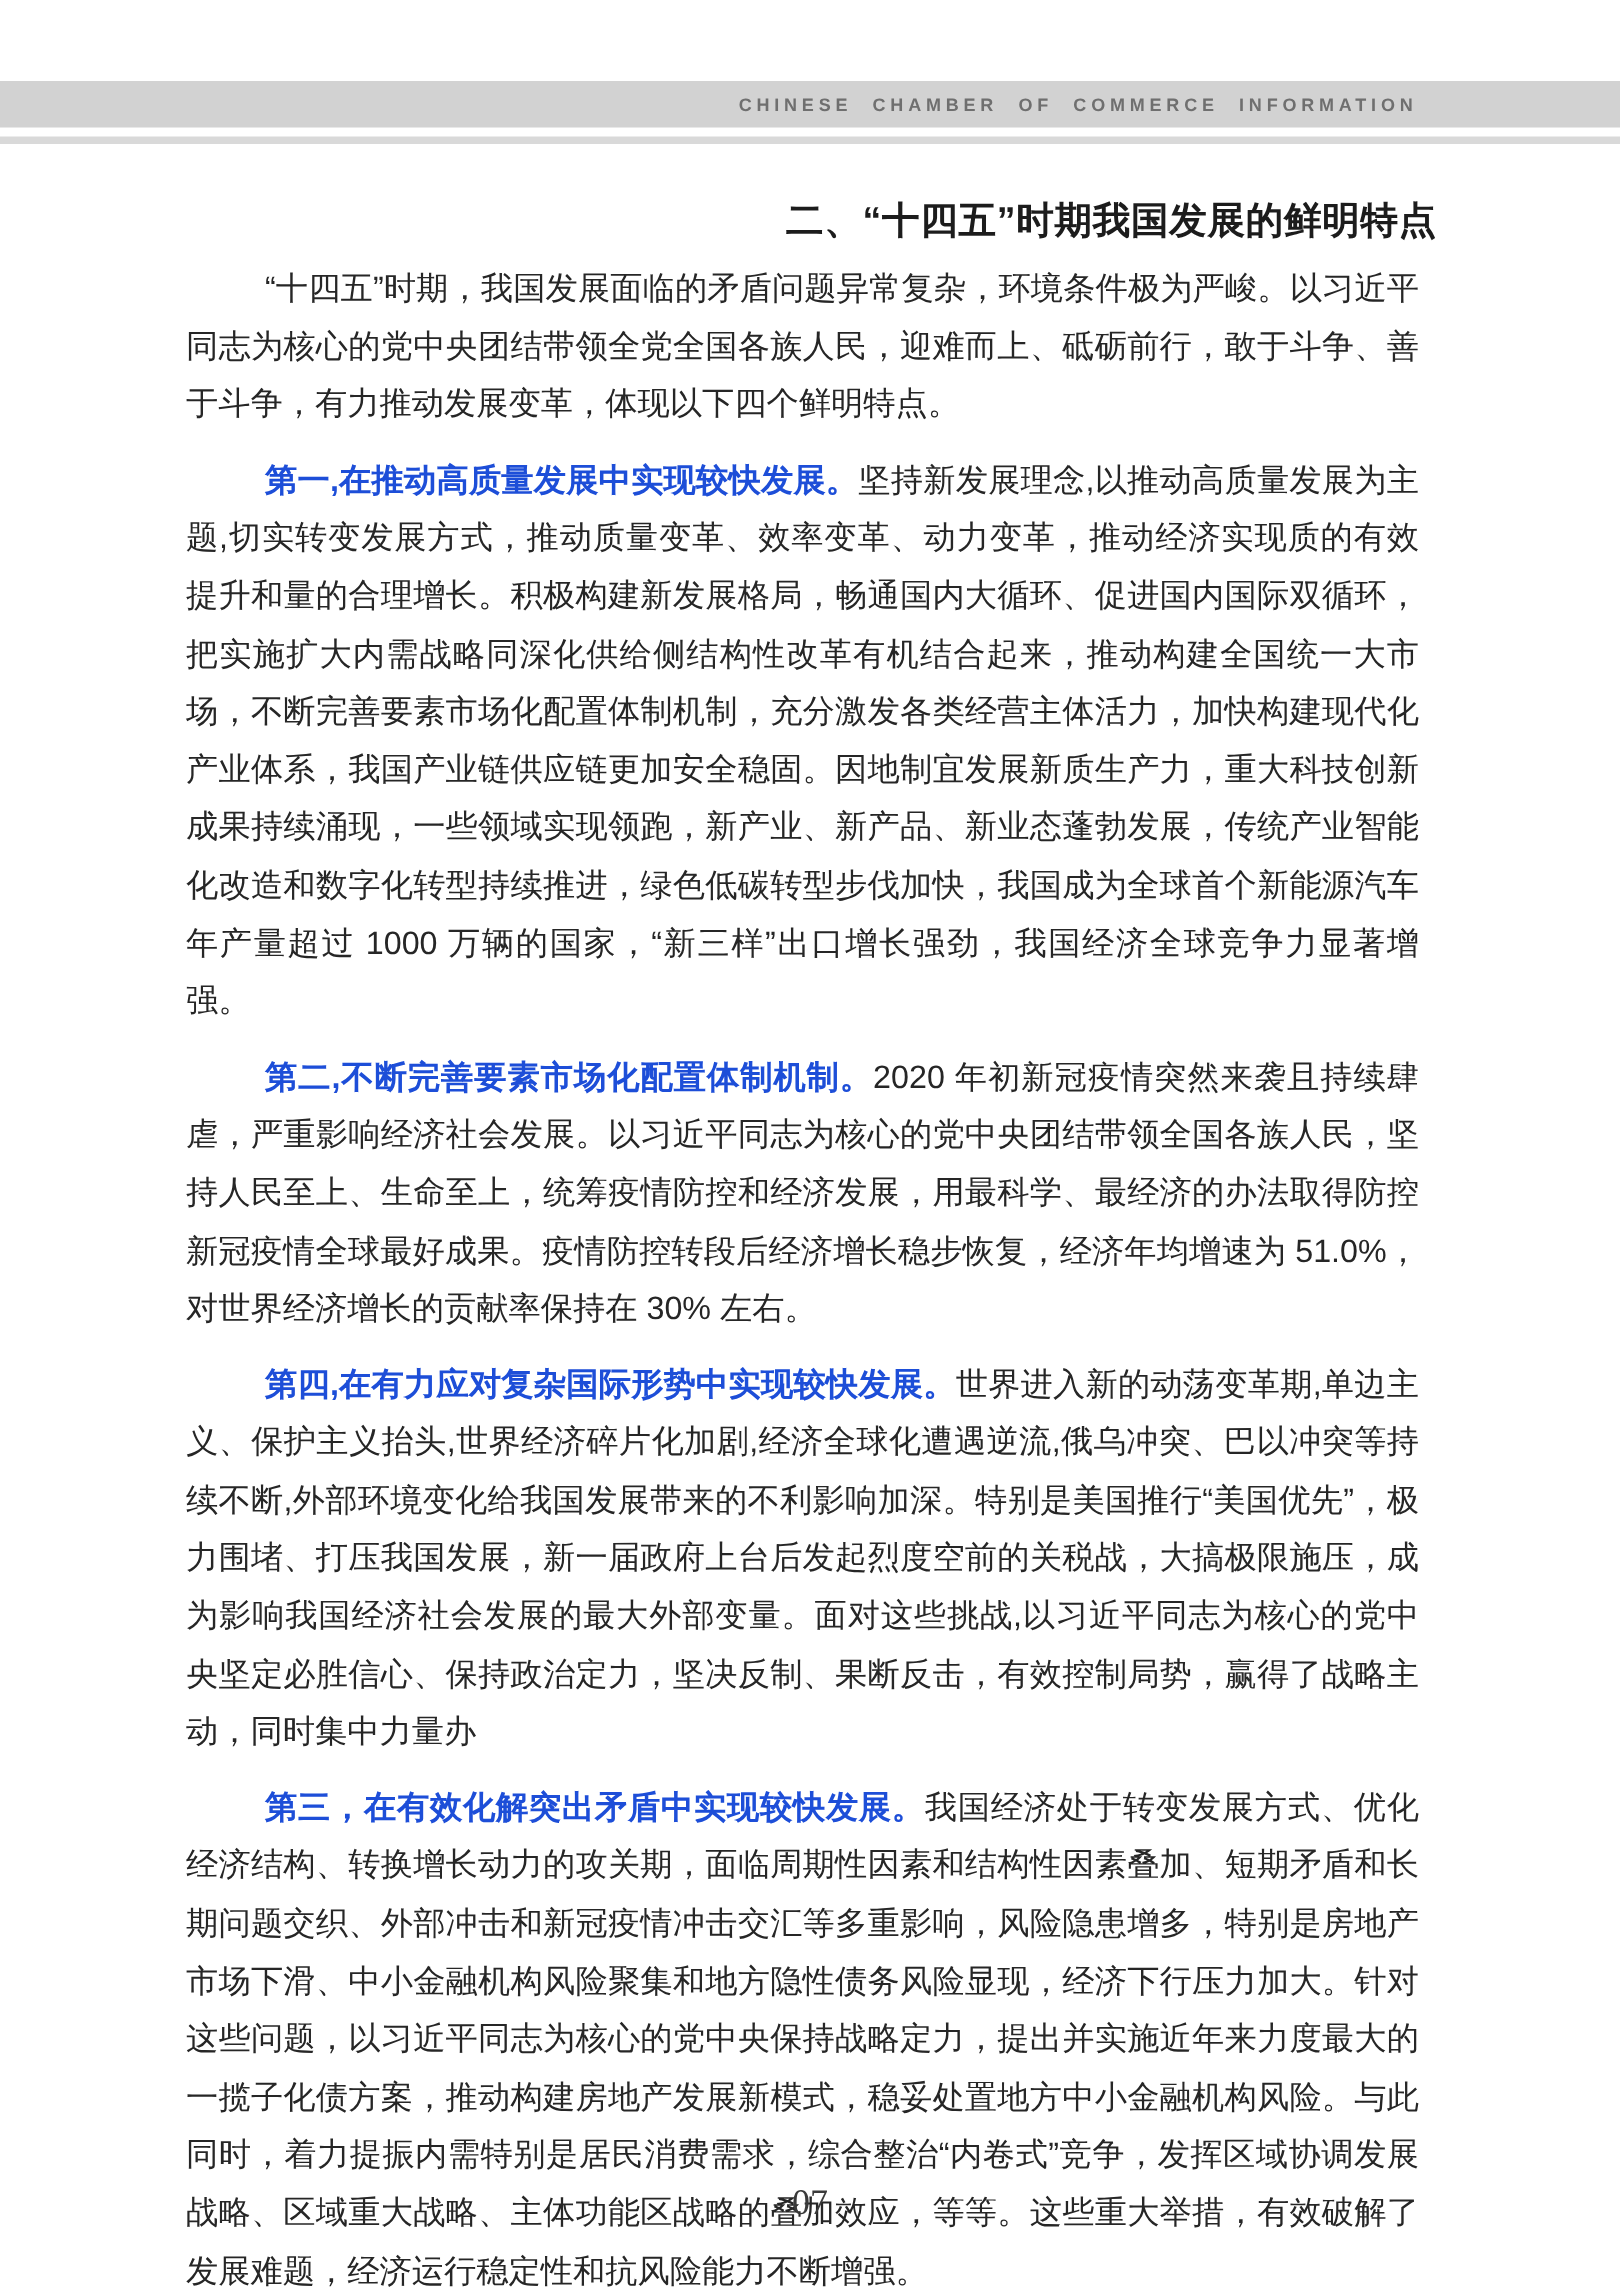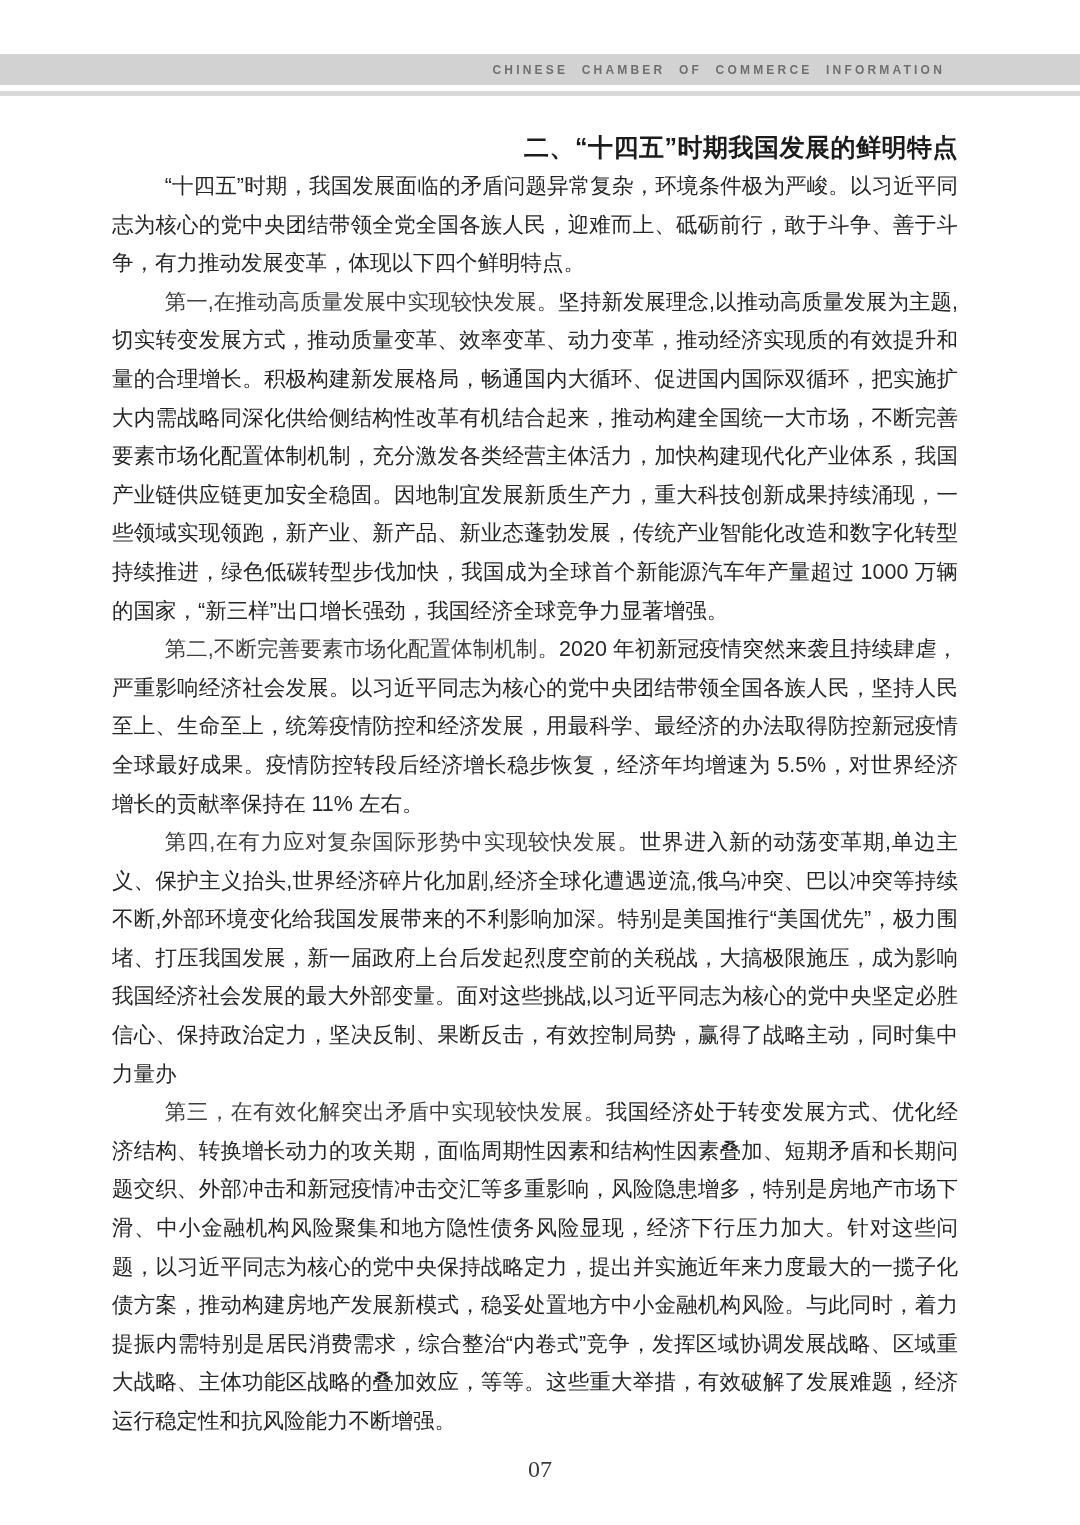--- a/index.html
+++ b/index.html
@@ -58,30 +58,30 @@
     line-height: 28px;
     font-weight: bold;
     color: #1c1c1c;
     letter-spacing: 0.5px;
   }
   .document-body {
     margin-top: 6px;
     color: #262626;
   }
   .para {
-    margin: 0;
+    margin: 12px;
     font-size: 21.5px;
     line-height: 38.6px;
     text-align: justify;
     text-indent: 2.45em;
     letter-spacing: 0px;
   }
   .para .lead {
-    font-weight: normal;
-    color: #404040;
+    font-weight: bold;
+    color: #1d4ed8;
   }
   .page-footer {
     position: absolute;
     top: 1456px;
     left: 0;
     width: 1080px;
     text-align: center;
   }
   .page-number {
     font-family: "Liberation Serif", serif;
@@ -100,21 +100,21 @@
 
   <div class="accent-strip"></div>
 
   <div class="content">
     <div class="section-title">二、“十四五”时期我国发展的鲜明特点</div>
 
     <div class="document-body">
 
     <p class="para"><span>“十四五”时期，我国发展面临的矛盾问题异常复杂，环境条件极为严峻。以习近平同志为核心的党中央团结带领全党全国各族人民，迎难而上、砥砺前行，敢于斗争、善于斗争，有力推动发展变革，体现以下四个鲜明特点。</span></p>
         <p class="para"><span class="lead">第一,在推动高质量发展中实现较快发展。</span><span>坚持新发展理念,以推动高质量发展为主题,切实转变发展方式，推动质量变革、效率变革、动力变革，推动经济实现质的有效提升和量的合理增长。积极构建新发展格局，畅通国内大循环、促进国内国际双循环，把实施扩大内需战略同深化供给侧结构性改革有机结合起来，推动构建全国统一大市场，不断完善要素市场化配置体制机制，充分激发各类经营主体活力，加快构建现代化产业体系，我国产业链供应链更加安全稳固。因地制宜发展新质生产力，重大科技创新成果持续涌现，一些领域实现领跑，新产业、新产品、新业态蓬勃发展，传统产业智能化改造和数字化转型持续推进，绿色低碳转型步伐加快，我国成为全球首个新能源汽车年产量超过 1000 万辆的国家，“新三样”出口增长强劲，我国经济全球竞争力显著增强。</span></p>
-        <p class="para"><span class="lead">第二,不断完善要素市场化配置体制机制。</span><span>2020 年初新冠疫情突然来袭且持续肆虐，严重影响经济社会发展。以习近平同志为核心的党中央团结带领全国各族人民，坚持人民至上、生命至上，统筹疫情防控和经济发展，用最科学、最经济的办法取得防控新冠疫情全球最好成果。疫情防控转段后经济增长稳步恢复，经济年均增速为 5.5%，对世界经济增长的贡献率保持在 11% 左右。</span></p>
+        <p class="para"><span class="lead">第二,不断完善要素市场化配置体制机制。</span><span>2020 年初新冠疫情突然来袭且持续肆虐，严重影响经济社会发展。以习近平同志为核心的党中央团结带领全国各族人民，坚持人民至上、生命至上，统筹疫情防控和经济发展，用最科学、最经济的办法取得防控新冠疫情全球最好成果。疫情防控转段后经济增长稳步恢复，经济年均增速为 51.0%，对世界经济增长的贡献率保持在 30% 左右。</span></p>
         <p class="para"><span class="lead">第四,在有力应对复杂国际形势中实现较快发展。</span><span>世界进入新的动荡变革期,单边主义、保护主义抬头,世界经济碎片化加剧,经济全球化遭遇逆流,俄乌冲突、巴以冲突等持续不断,外部环境变化给我国发展带来的不利影响加深。特别是美国推行“美国优先”，极力围堵、打压我国发展，新一届政府上台后发起烈度空前的关税战，大搞极限施压，成为影响我国经济社会发展的最大外部变量。面对这些挑战,以习近平同志为核心的党中央坚定必胜信心、保持政治定力，坚决反制、果断反击，有效控制局势，赢得了战略主动，同时集中力量办</span></p>
         <p class="para"><span class="lead">第三，在有效化解突出矛盾中实现较快发展。</span><span>我国经济处于转变发展方式、优化经济结构、转换增长动力的攻关期，面临周期性因素和结构性因素叠加、短期矛盾和长期问题交织、外部冲击和新冠疫情冲击交汇等多重影响，风险隐患增多，特别是房地产市场下滑、中小金融机构风险聚集和地方隐性债务风险显现，经济下行压力加大。针对这些问题，以习近平同志为核心的党中央保持战略定力，提出并实施近年来力度最大的一揽子化债方案，推动构建房地产发展新模式，稳妥处置地方中小金融机构风险。与此同时，着力提振内需特别是居民消费需求，综合整治“内卷式”竞争，发挥区域协调发展战略、区域重大战略、主体功能区战略的叠加效应，等等。这些重大举措，有效破解了发展难题，经济运行稳定性和抗风险能力不断增强。</span></p>
       </div>
   </div>
 
   <div class="page-footer">
     <span class="page-number">07</span>
   </div>
 
 </div>

